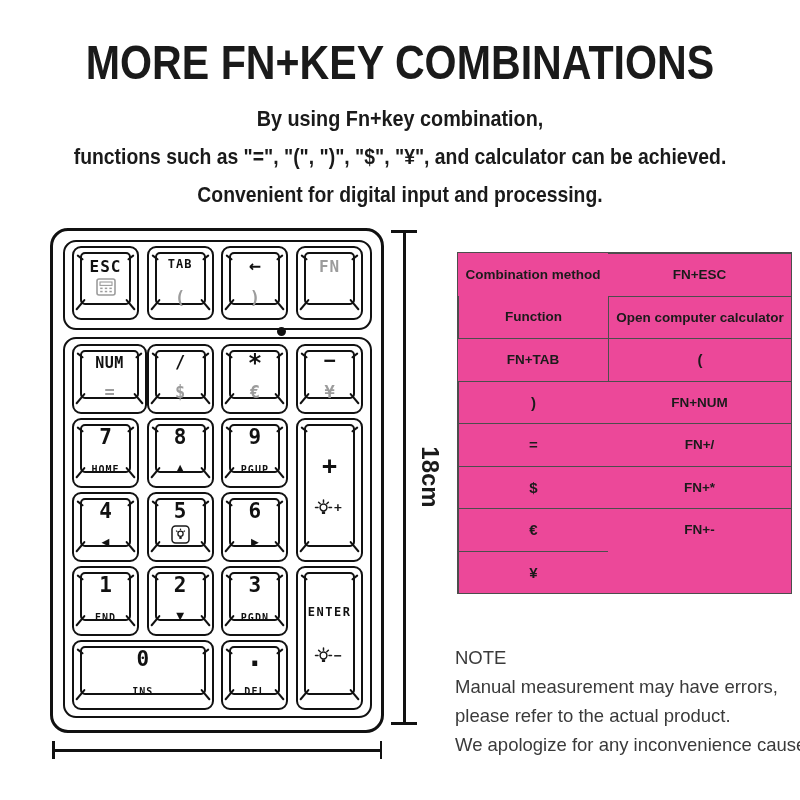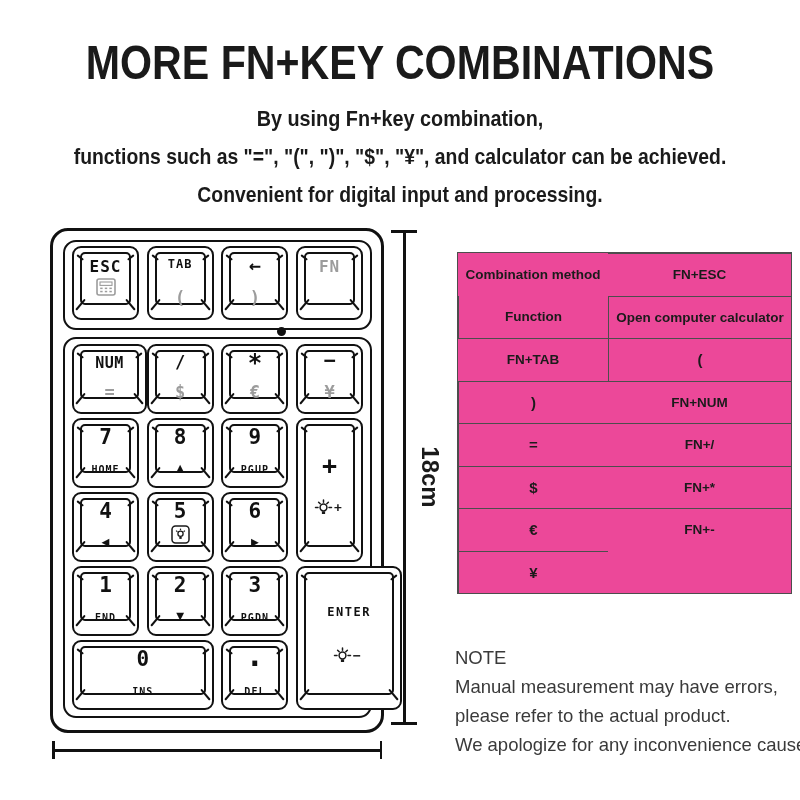--- a/index.html
+++ b/index.html
@@ -269,21 +269,21 @@
       </div>
       <div class="key" style="left: 221.4px; top: 566px; width: 63px; height: 66px;">
         <i class="bev tl"></i>
         <i class="bev tr"></i>
         <i class="bev bl"></i>
         <i class="bev br"></i>
         <div class="face"></div>
         <span class="plabel" style="font-size: 21px; top: 6px;">3</span>
         <span class="blabel">PGDN</span>
       </div>
-      <div class="key" style="left: 296.1px; top: 566px; width: 63px; height: 140px; padding-left: 39px;">
+      <div class="key" style="left: 296.1px; top: 566px; width: 63px; height: 140px;">
         <i class="bev tl"></i>
         <i class="bev tr"></i>
         <i class="bev bl"></i>
         <i class="bev br"></i>
         <div class="face"></div>
         <span class="plabel" style="font-size: 12px; top: 38px; letter-spacing: 1.5px;">ENTER</span>
         <span class="kicon" style="top: 78px;"><svg width="32" height="18" viewBox="0 0 32 18">
             <g stroke="#1a1a1a" stroke-width="1.5" stroke-linecap="round" fill="none">
               <line x1="1.5" y1="9.5" x2="4" y2="9.5"></line>
               <line x1="4.6" y1="4.2" x2="6.2" y2="5.8"></line>

